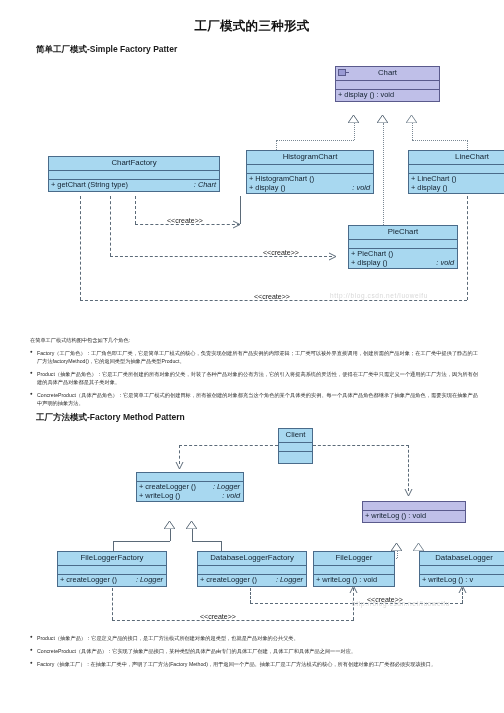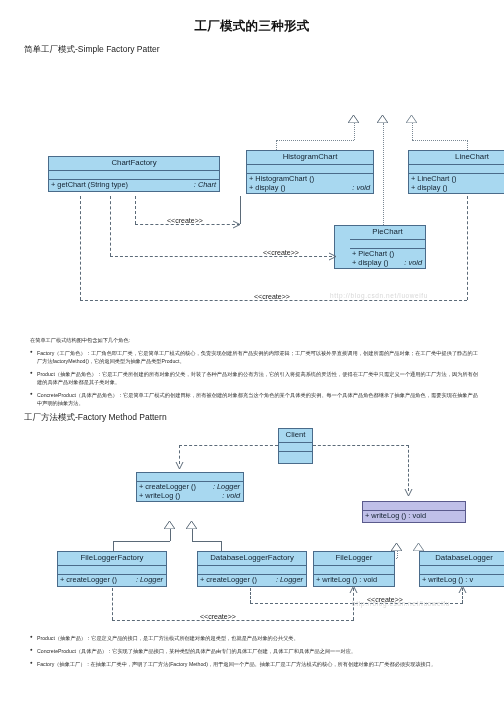--- a/index.html
+++ b/index.html
@@ -20,24 +20,25 @@
     position: absolute;
     top: 18px; left: 0; width: 504px;
     text-align: center;
     font-size: 12.5px;
     font-weight: bold;
     color: #111;
     letter-spacing: .3px;
   }
   .section-heading {
     position: absolute;
-    left: 24px;
+    left: 36px;
     font-size: 8.5px;
     color: #1a1a1a;
     white-space: nowrap;
+    font-weight: bold;
   }
   #sec1-heading { top: 44px; }
   #sec2-heading { top: 412px; }
 
   
   .canvas {
     position: absolute;
     left: 0; width: 504px;
   }
   #diagram-simple-factory { top: 60px; height: 260px; }
@@ -164,20 +165,30 @@
 </style>
 </head>
 <body>
 
 <div id="page-title">工厂模式的三种形式</div>
 
 <div id="sec1-heading" class="section-heading">简单工厂模式-Simple Factory Patter</div>
 
 <div id="diagram-simple-factory" class="canvas">
 
+  <div class="uml lavender" style="left:335px; top:6px; width:105px;">
+    <div class="u-name">
+      <span class="iface-mark"></span>
+      <span>Chart</span>
+    </div>
+    <div class="u-attrs"></div>
+    <div class="u-ops">
+      <div class="u-op plain"><span class="sig">+ display () : void</span></div>
+    </div>
+  </div>
 
   <div class="tri-wrap" style="left:348px; top:55px;">
     <svg width="11" height="8">
         <polygon points="5.5,0 0,8 11,8" fill="#fff" stroke="#5b6a78" stroke-width="1"></polygon>
       </svg>
   </div>
   <div class="tri-wrap" style="left:377px; top:55px;">
     <svg width="11" height="8">
         <polygon points="5.5,0 0,8 11,8" fill="#fff" stroke="#5b6a78" stroke-width="1"></polygon>
       </svg>
@@ -230,21 +241,21 @@
     <div class="u-ops">
       <div class="u-op">
           <span class="sig">+ LineChart ()</span>
         </div>
       <div class="u-op">
           <span class="sig">+ display ()</span>
         </div>
     </div>
   </div>
 
-  <div class="uml" style="left:334px; top:165px; width:92px;padding-left:15px;">
+  <div class="uml" style="left:348px; top:165px; width:110px;">
     <div class="u-name">PieChart</div>
     <div class="u-attrs"></div>
     <div class="u-ops">
       <div class="u-op">
           <span class="sig">+ PieChart ()</span>
           <span class="ret"></span>
         </div>
       <div class="u-op">
           <span class="sig">+ display ()</span>
           <span class="ret">: void</span>

